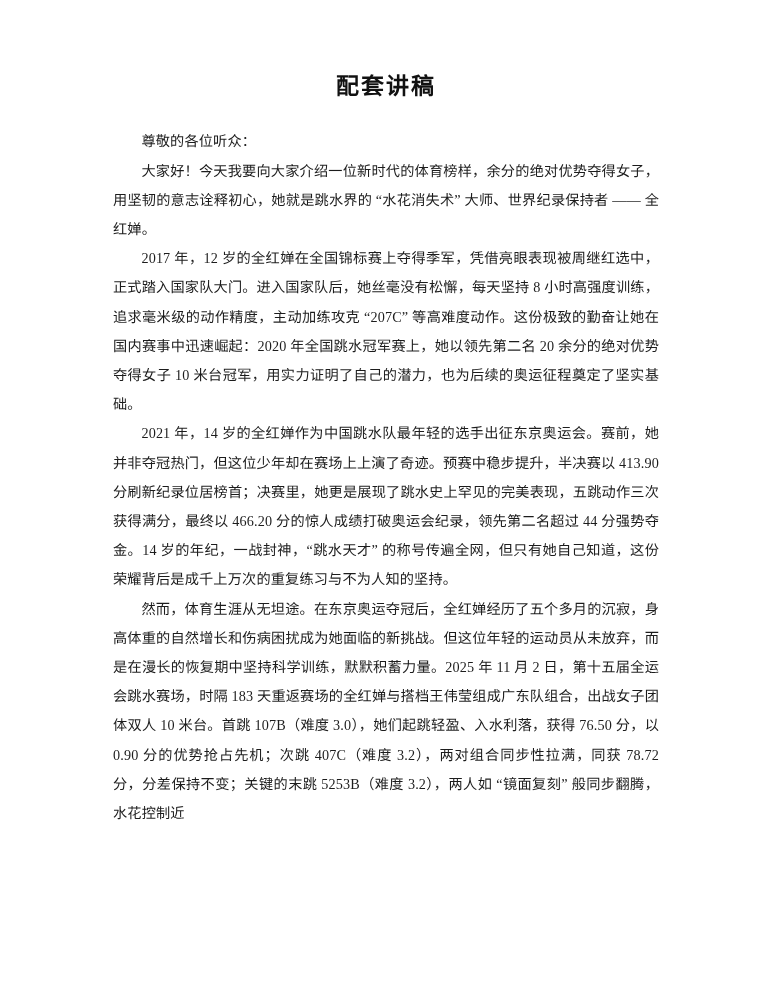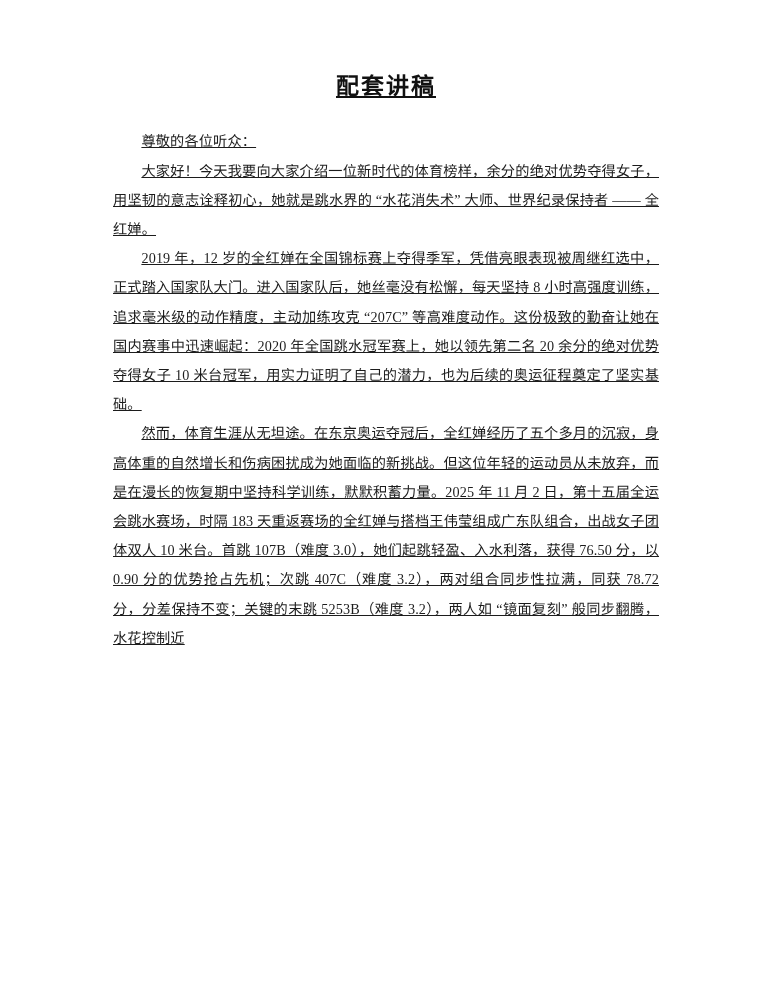--- a/index.html
+++ b/index.html
@@ -26,47 +26,46 @@
   }
   .doc-title {
     font-size: 23px;
     font-weight: bold;
     text-align: center;
     letter-spacing: 2px;
     line-height: 1.45;
     margin: 0 0 24px 0;
     color: #111111;
     font-family: "Liberation Serif", "DejaVu Serif", serif;
-    text-decoration: underline;
   }
   .para {
     font-size: 14.2px;
     line-height: 29.2px;
     text-align: justify;
     text-justify: inter-ideograph;
     text-indent: 2em;
     margin: 0;
     color: #1c1c1c;
     word-break: break-all;
     letter-spacing: 0.15px;
-    text-decoration: underline;
   }
 </style>
 </head>
 <body>
 
 <div class="page">
   <div class="doc-body">
 
     <h1 class="doc-title">配套讲稿</h1>
 
     <p class="para">尊敬的各位听众：</p>
 
     <p class="para">大家好！今天我要向大家介绍一位新时代的体育榜样，余分的绝对优势夺得女子，用坚韧的意志诠释初心，她就是跳水界的 “水花消失术” 大师、世界纪录保持者 —— 全红婵。</p>
 
 
-    <p class="para">2019 年，12 岁的全红婵在全国锦标赛上夺得季军，凭借亮眼表现被周继红选中，正式踏入国家队大门。进入国家队后，她丝毫没有松懈，每天坚持 8 小时高强度训练，追求毫米级的动作精度，主动加练攻克 “207C” 等高难度动作。这份极致的勤奋让她在国内赛事中迅速崛起：2020 年全国跳水冠军赛上，她以领先第二名 20 余分的绝对优势夺得女子 10 米台冠军，用实力证明了自己的潜力，也为后续的奥运征程奠定了坚实基础。</p>
+    <p class="para">2017 年，12 岁的全红婵在全国锦标赛上夺得季军，凭借亮眼表现被周继红选中，正式踏入国家队大门。进入国家队后，她丝毫没有松懈，每天坚持 8 小时高强度训练，追求毫米级的动作精度，主动加练攻克 “207C” 等高难度动作。这份极致的勤奋让她在国内赛事中迅速崛起：2020 年全国跳水冠军赛上，她以领先第二名 20 余分的绝对优势夺得女子 10 米台冠军，用实力证明了自己的潜力，也为后续的奥运征程奠定了坚实基础。</p>
 
+    <p class="para">2021 年，14 岁的全红婵作为中国跳水队最年轻的选手出征东京奥运会。赛前，她并非夺冠热门，但这位少年却在赛场上上演了奇迹。预赛中稳步提升，半决赛以 413.90 分刷新纪录位居榜首；决赛里，她更是展现了跳水史上罕见的完美表现，五跳动作三次获得满分，最终以 466.20 分的惊人成绩打破奥运会纪录，领先第二名超过 44 分强势夺金。14 岁的年纪，一战封神，“跳水天才” 的称号传遍全网，但只有她自己知道，这份荣耀背后是成千上万次的重复练习与不为人知的坚持。</p>
 
     <p class="para">然而，体育生涯从无坦途。在东京奥运夺冠后，全红婵经历了五个多月的沉寂，身高体重的自然增长和伤病困扰成为她面临的新挑战。但这位年轻的运动员从未放弃，而是在漫长的恢复期中坚持科学训练，默默积蓄力量。2025 年 11 月 2 日，第十五届全运会跳水赛场，时隔 183 天重返赛场的全红婵与搭档王伟莹组成广东队组合，出战女子团体双人 10 米台。首跳 107B（难度 3.0），她们起跳轻盈、入水利落，获得 76.50 分，以 0.90 分的优势抢占先机；次跳 407C（难度 3.2），两对组合同步性拉满，同获 78.72 分，分差保持不变；关键的末跳 5253B（难度 3.2），两人如 “镜面复刻” 般同步翻腾，水花控制近</p>
 
   </div>
 </div>
 
 </body></html>

